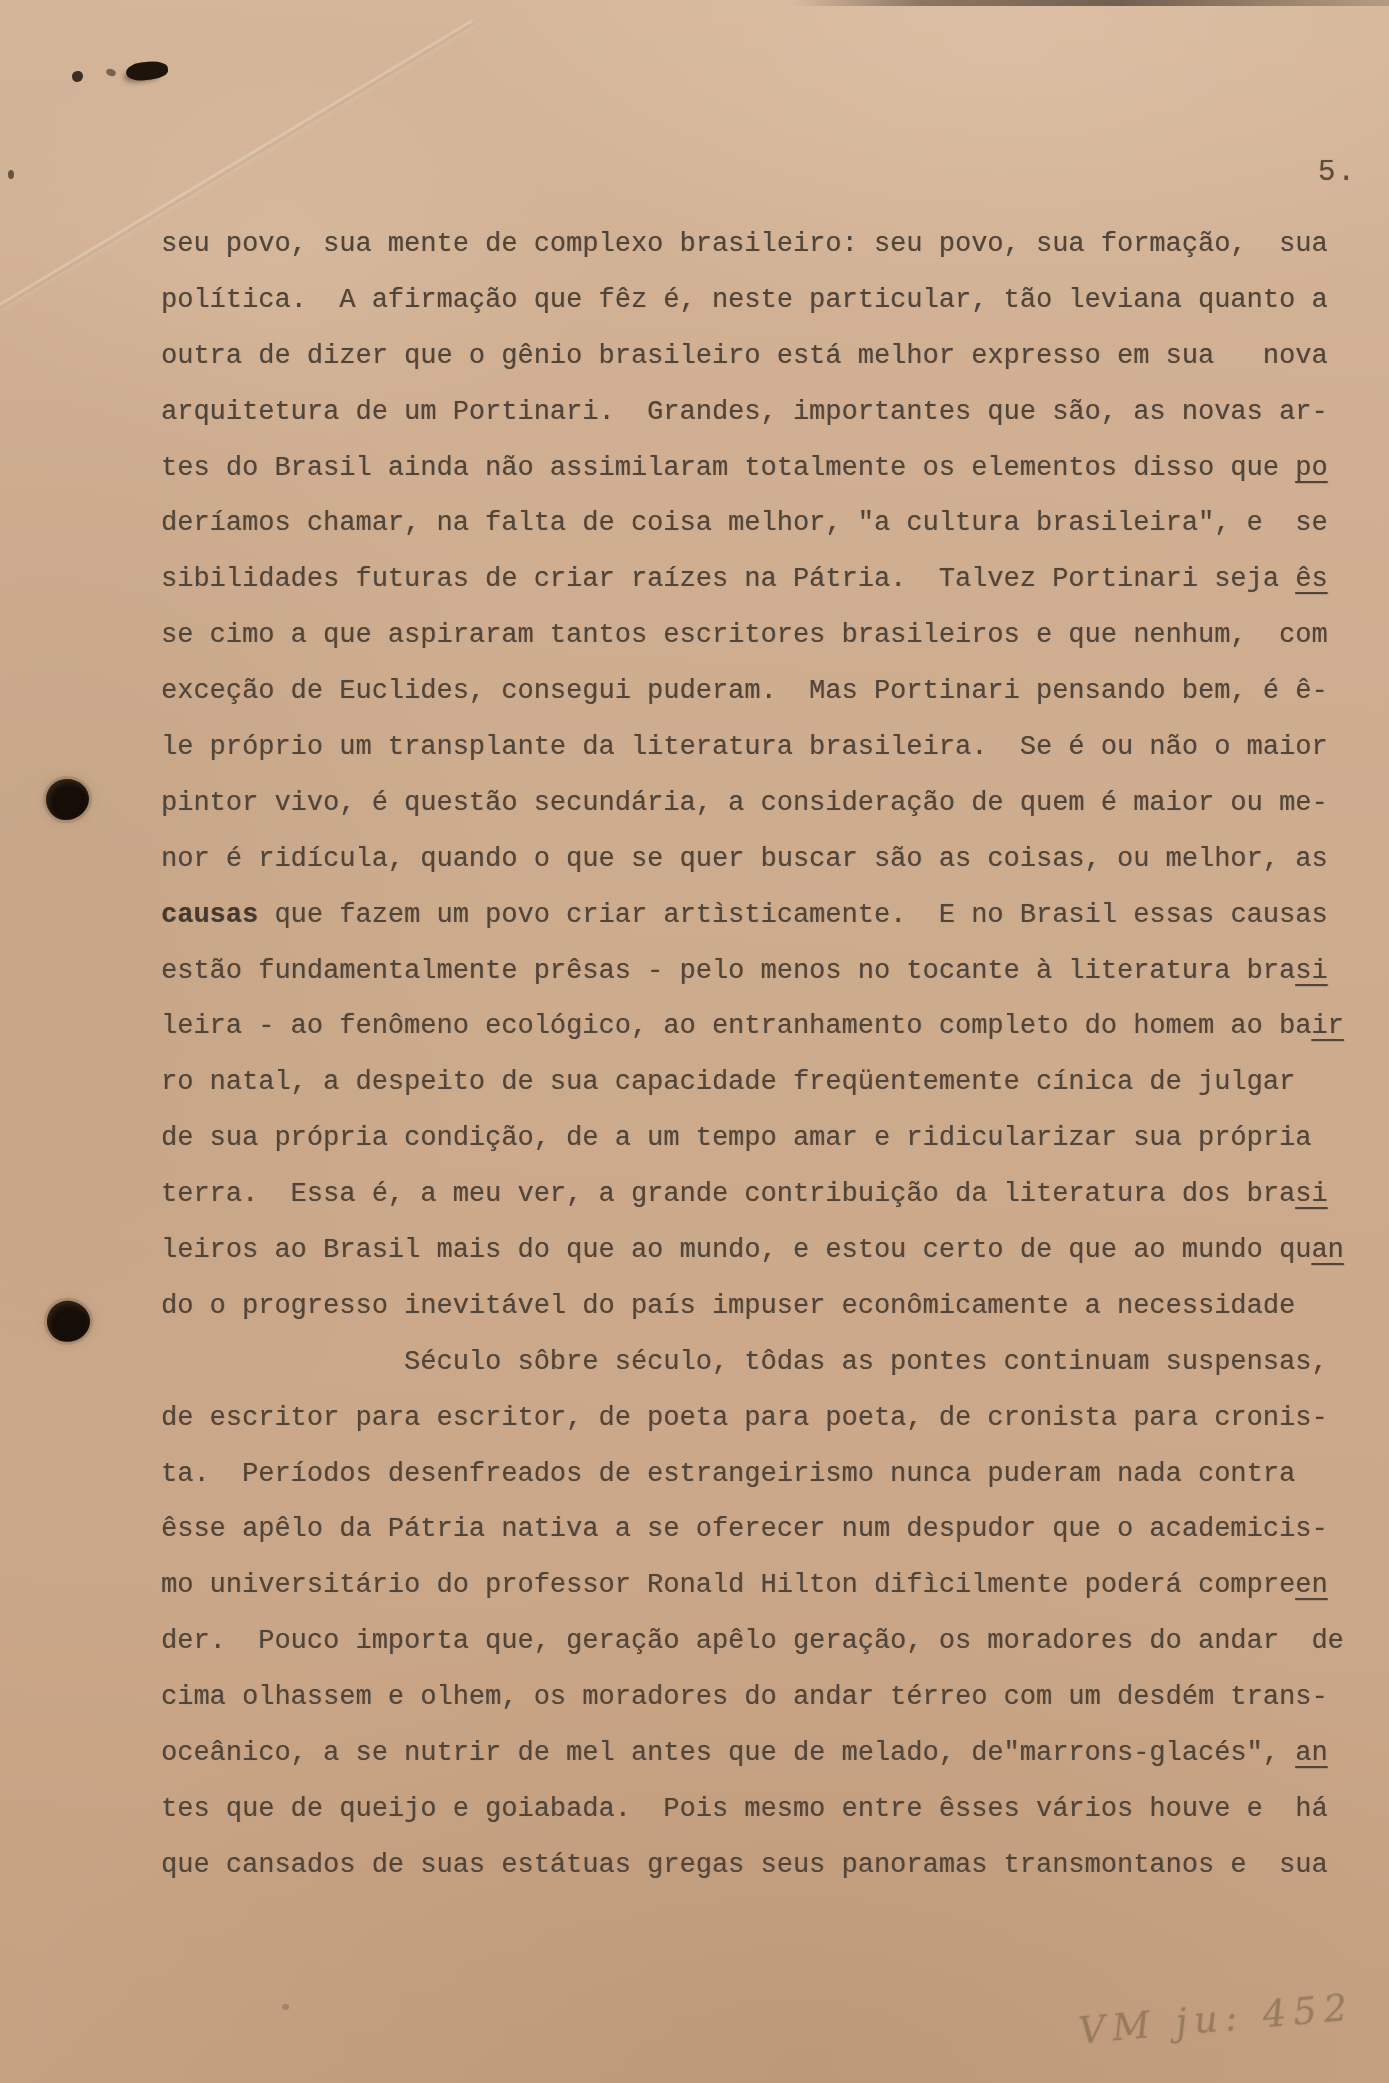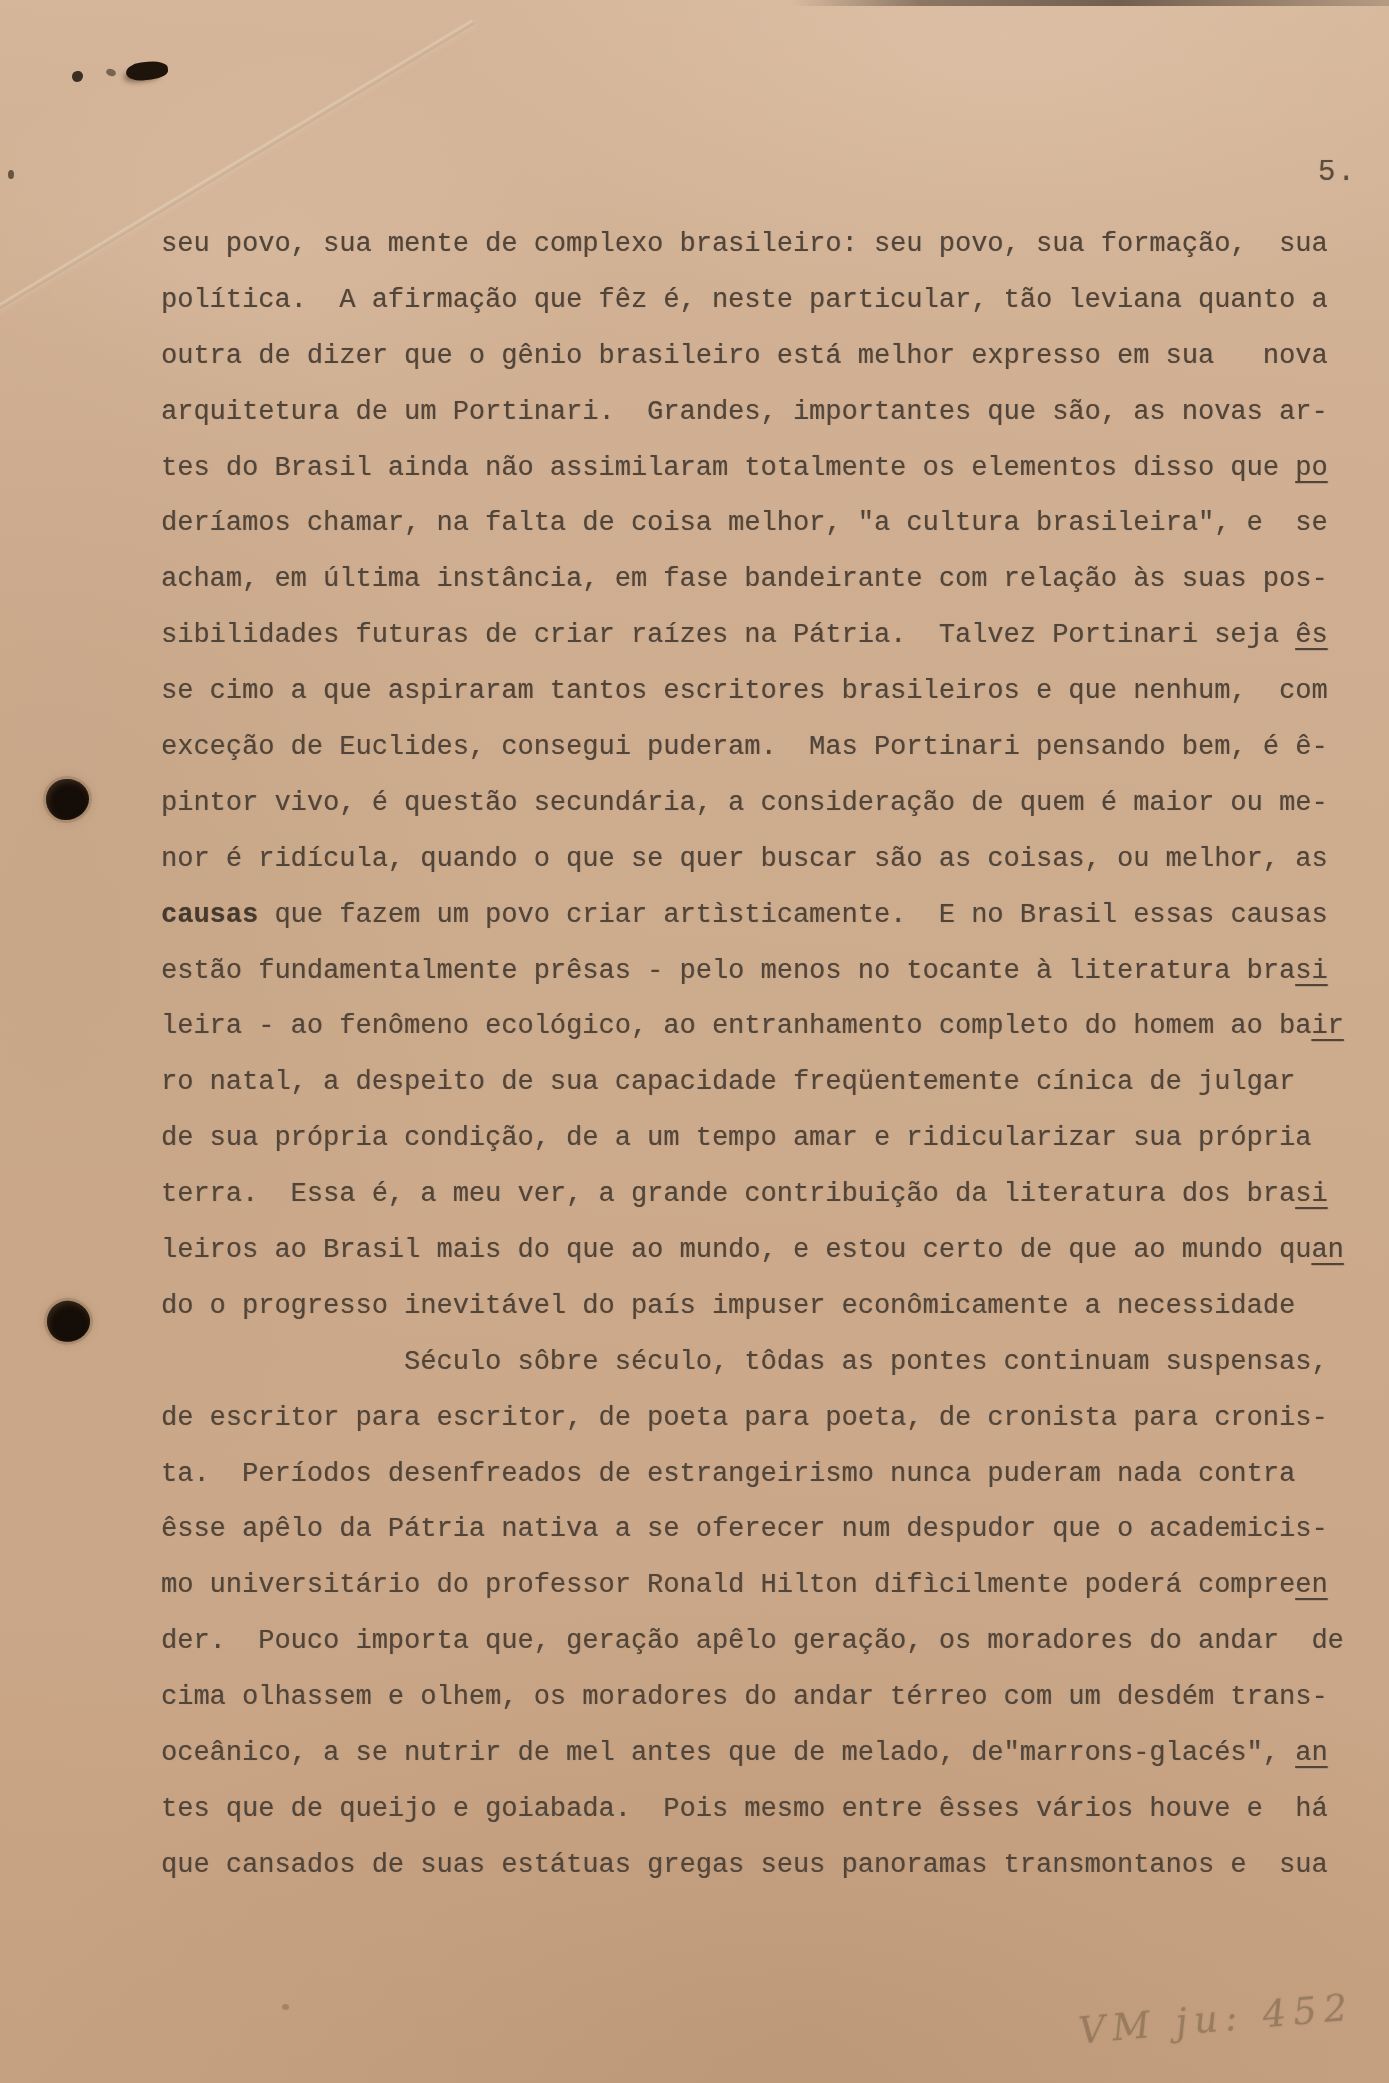--- a/index.html
+++ b/index.html
@@ -85,24 +85,24 @@
 
   <div class="page-number">5.</div>
 
   <div class="text-block">
       <div class="line"><span>seu povo, sua mente de complexo brasileiro: seu povo, sua formação,  sua</span></div>
       <div class="line"><span>política.  A afirmação que fêz é, neste particular, tão leviana quanto a</span></div>
       <div class="line"><span>outra de dizer que o gênio brasileiro está melhor expresso em sua   nova</span></div>
       <div class="line"><span>arquitetura de um Portinari.  Grandes, importantes que são, as novas ar-</span></div>
       <div class="line"><span>tes do Brasil ainda não assimilaram totalmente os elementos disso que </span><span class="u">po</span></div>
       <div class="line"><span>deríamos chamar, na falta de coisa melhor, "a cultura brasileira", e  se</span></div>
-      <div class="line"><span>acham, em última instância, em fase bandeirante com relação às suas pos-</span></div>
       <div class="line"><span>sibilidades futuras de criar raízes na Pátria.  Talvez Portinari seja </span><span class="u">ês</span></div>
       <div class="line"><span>se cimo a que aspiraram tantos escritores brasileiros e que nenhum,  com</span></div>
       <div class="line"><span>exceção de Euclides, consegui puderam.  Mas Portinari pensando bem, é ê-</span></div>
+      <div class="line"><span>le próprio um transplante da literatura brasileira.  Se é ou não o maior</span></div>
       <div class="line"><span>pintor vivo, é questão secundária, a consideração de quem é maior ou me-</span></div>
       <div class="line"><span>nor é ridícula, quando o que se quer buscar são as coisas, ou melhor, as</span></div>
       <div class="line"><span class="b">causas</span><span> que fazem um povo criar artìsticamente.  E no Brasil essas causas</span></div>
       <div class="line"><span>estão fundamentalmente prêsas - pelo menos no tocante à literatura bra</span><span class="u">si</span></div>
       <div class="line"><span>leira - ao fenômeno ecológico, ao entranhamento completo do homem ao ba</span><span class="u">ir</span></div>
       <div class="line"><span>ro natal, a despeito de sua capacidade freqüentemente cínica de julgar</span></div>
       <div class="line"><span>de sua própria condição, de a um tempo amar e ridicularizar sua própria</span></div>
       <div class="line"><span>terra.  Essa é, a meu ver, a grande contribuição da literatura dos bra</span><span class="u">si</span></div>
       <div class="line"><span>leiros ao Brasil mais do que ao mundo, e estou certo de que ao mundo qu</span><span class="u">an</span></div>
       <div class="line"><span>do o progresso inevitável do país impuser econômicamente a necessidade</span></div>

